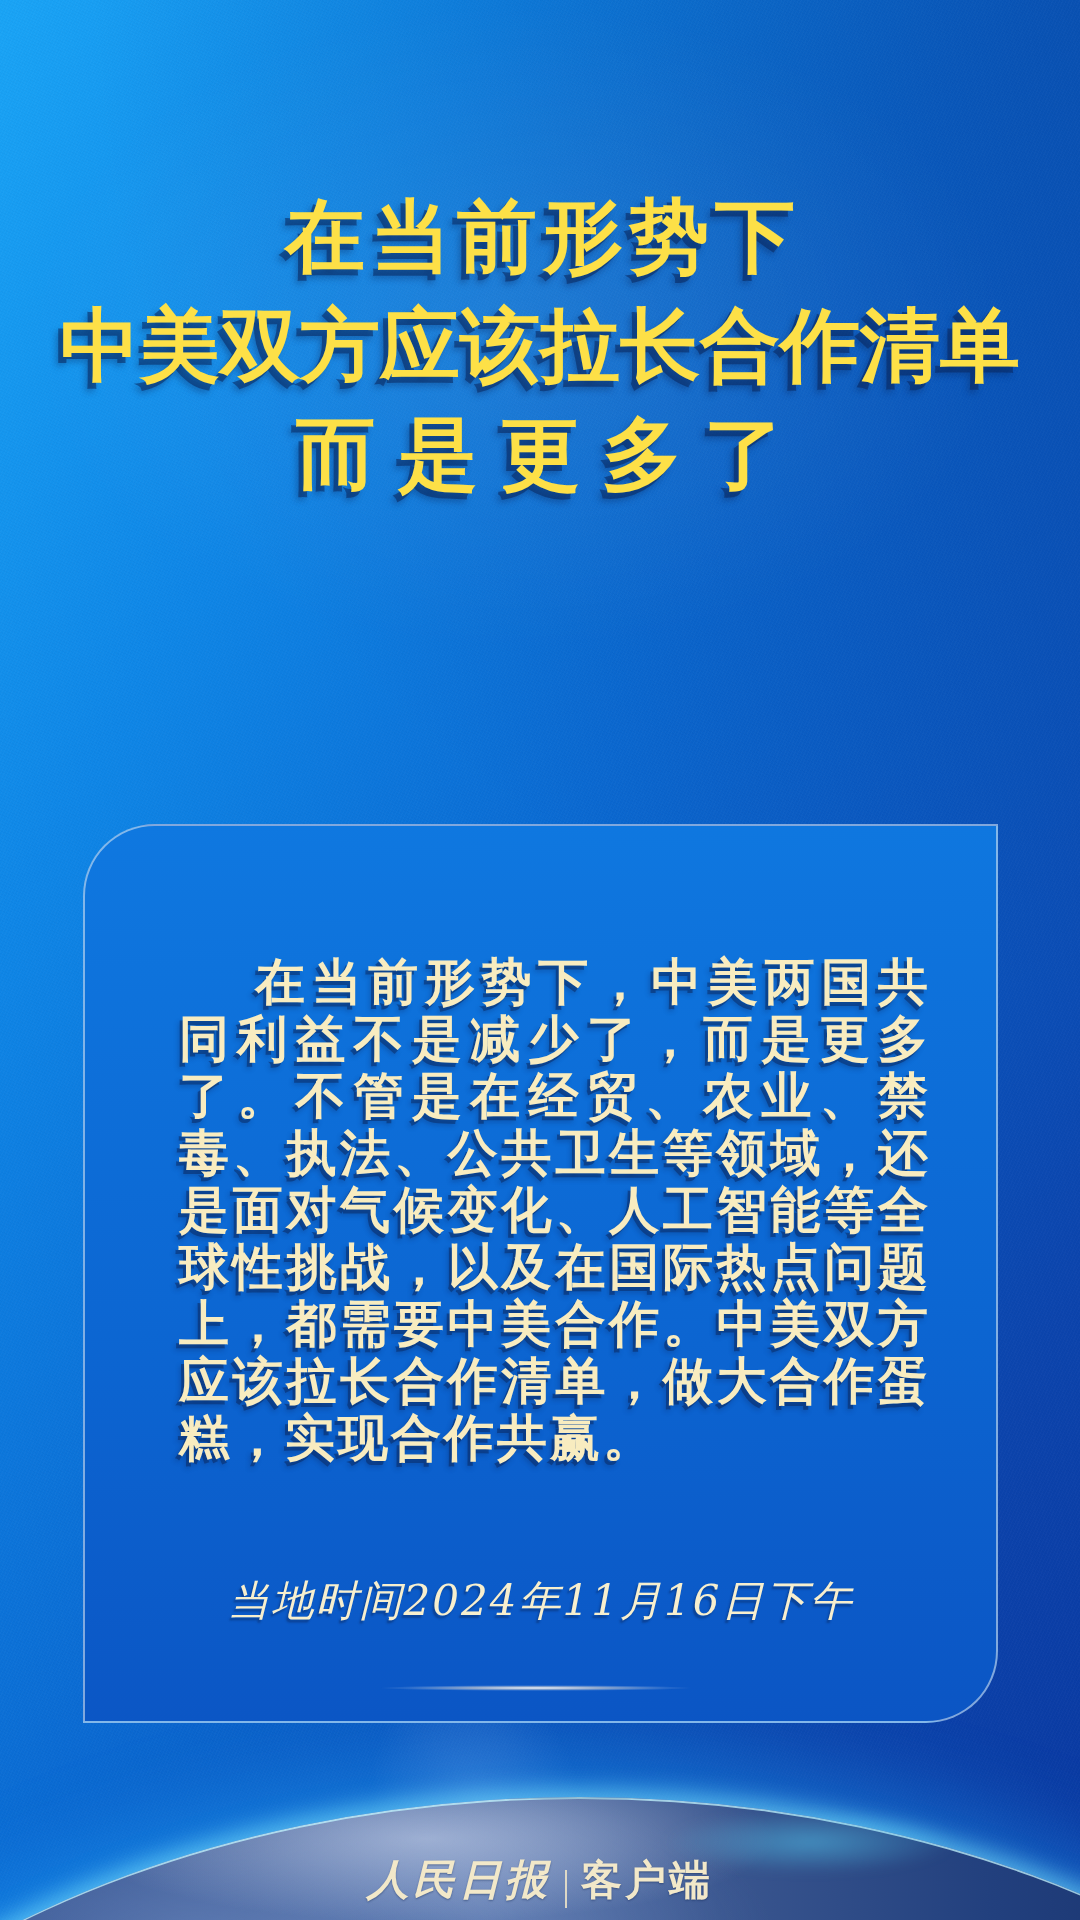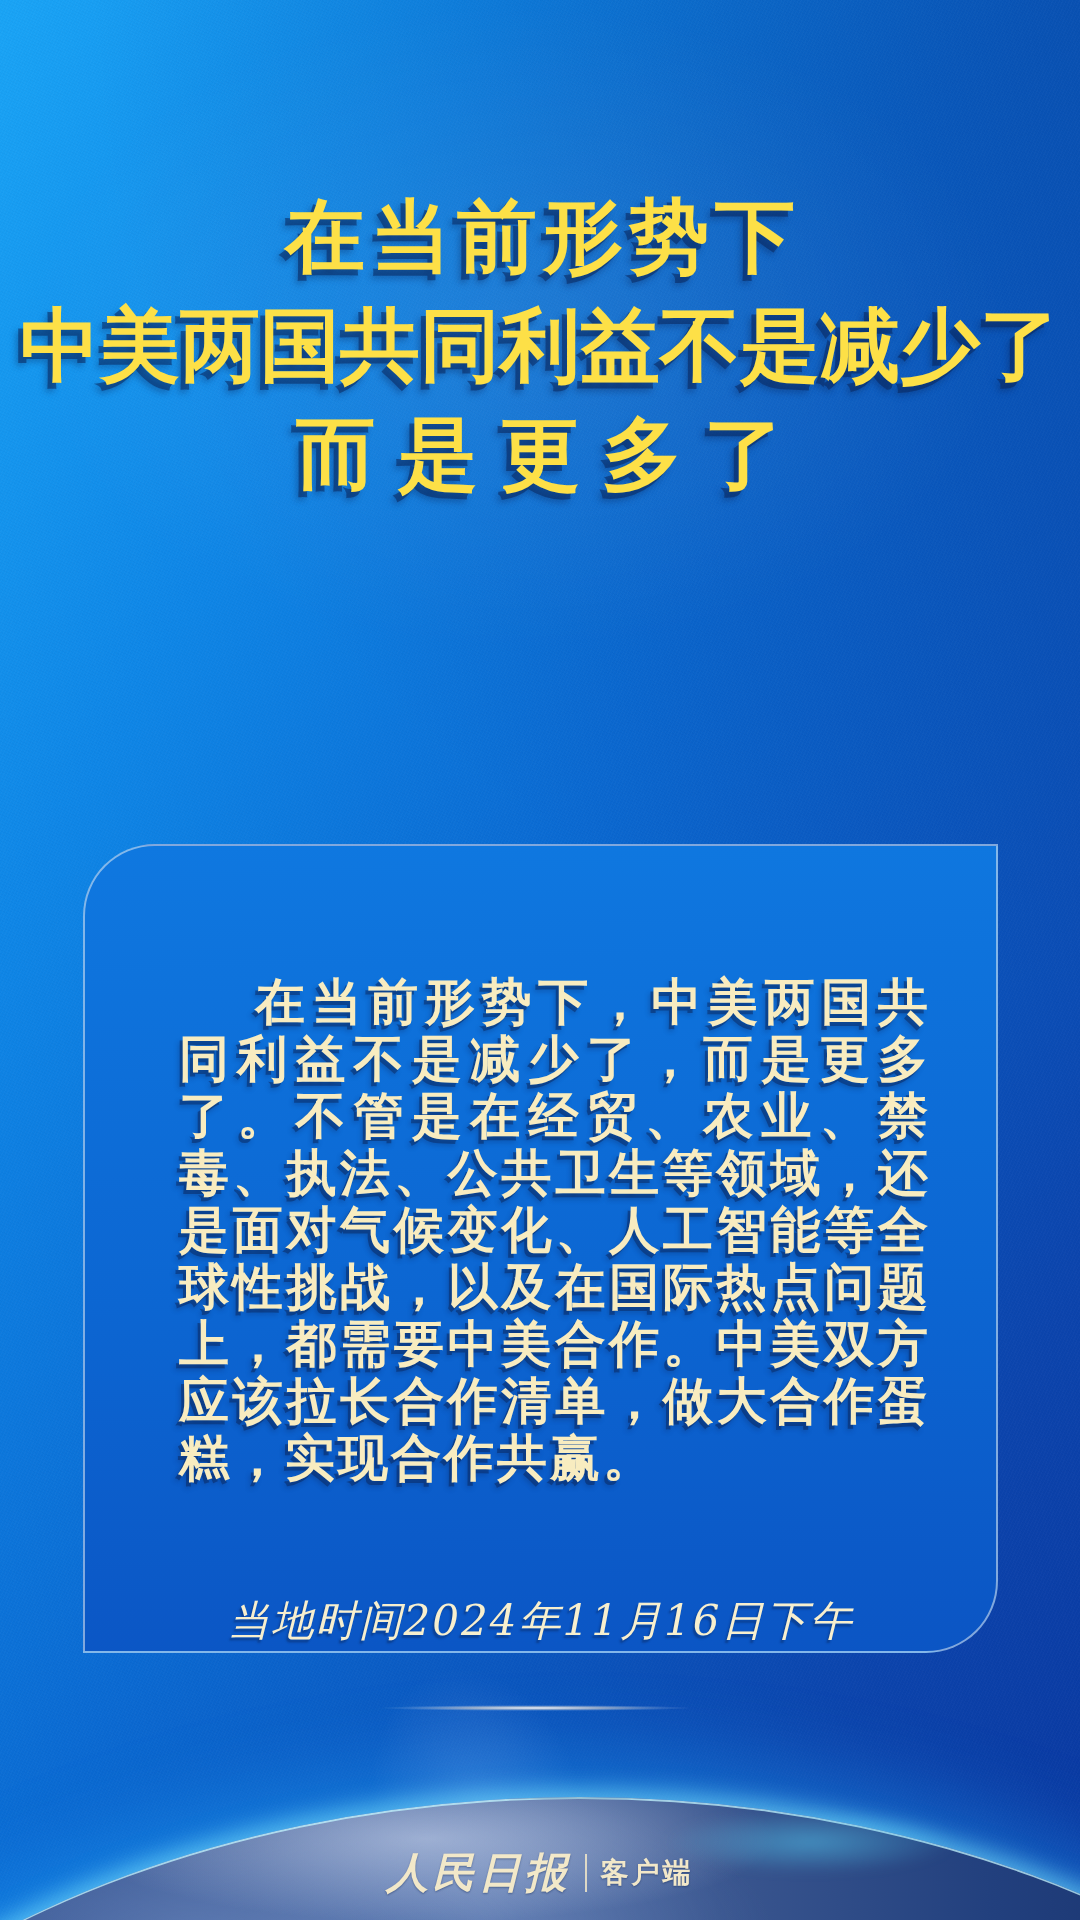--- a/index.html
+++ b/index.html
@@ -28,21 +28,21 @@
     font-family:"DejaVu Serif","Liberation Serif",serif;
     font-weight:900;
     text-shadow:-5px 6px 0 rgba(9,38,92,.55), -7px 9px 6px rgba(9,38,92,.35);
   }
   .title-line{font-size:80px;line-height:109px;white-space:nowrap;}
   .title-line.l1{letter-spacing:6px;padding-left:6px;}
   .title-line.l2{letter-spacing:0;}
   .title-line.l3{letter-spacing:22px;padding-left:22px;}
   
   .quote-card{
-    position:absolute;left:83px;top:844px;width:915px;height:809px;
+    position:absolute;left:83px;top:824px;width:915px;height:899px;
     border:2px solid rgba(228,236,242,.55);
     border-radius:72px 0 72px 0;
     background:linear-gradient(178deg,#0f78e0 0%,#0c66d2 55%,#0b55c4 100%);
     box-sizing:border-box;
   }
   .quote-text{
     position:absolute;left:94px;top:128px;width:752px;
     font-size:50px;line-height:57px;letter-spacing:3px;
     font-weight:bold;color:#f8ecc0;text-align:justify;
     text-indent:76px;
@@ -79,45 +79,45 @@
       0 -24px 80px 14px rgba(40,170,255,.38);
   }
   .earth-rim-glow{
     position:absolute;left:600px;top:1788px;width:420px;height:90px;
     background:radial-gradient(ellipse 50% 50% at 50% 60%, rgba(90,220,255,.45), transparent 70%);
     filter:blur(6px);
   }
   
   .brand{
     position:absolute;left:0;top:1838px;width:1080px;height:70px;
-    display:flex;align-items:center;justify-content:center;gap:14px;
+    display:flex;align-items:flex-end;justify-content:center;gap:14px;
     color:#f2e8c9;text-shadow:0 1px 2px rgba(6,25,70,.4);
   }
   .brand-script{
     font-family:"DejaVu Serif","Liberation Serif",serif;
     font-style:italic;font-weight:bold;font-size:42px;letter-spacing:4px;
   }
   .brand-divider{width:2px;height:38px;background:rgba(242,232,201,.85);}
-  .brand-suffix{font-weight:900;font-size:28px;letter-spacing:3px;}
+  .brand-suffix{font-weight:900;font-size:41px;letter-spacing:3px;}
 </style>
 </head>
 <body>
 
 <div class="poster">
 
   <div class="bg"></div>
   <div class="bg-texture"></div>
 
   <div class="light-beam"></div>
   <div class="earth"></div>
   <div class="earth-rim-glow"></div>
 
   <div class="title-block">
     <div class="title-line l1">在当前形势下</div>
-    <div class="title-line l2">中美两国共同利益不是减少了</div>
+    <div class="title-line l2">中美双方应该拉长合作清单</div>
     <div class="title-line l3">而是更多了</div>
   </div>
 
   <div class="quote-card">
     <div class="quote-text">在当前形势下，中美两国共同利益不是减少了，而是更多了。不管是在经贸、农业、禁毒、执法、公共卫生等领域，还是面对气候变化、人工智能等全球性挑战，以及在国际热点问题上，都需要中美合作。中美双方应该拉长合作清单，做大合作蛋糕，实现合作共赢。</div>
     <div class="attribution">
       <div class="attr-line">当地时间2024年11月16日下午</div>
     </div>
     <div class="flare-line"></div>
   </div>

